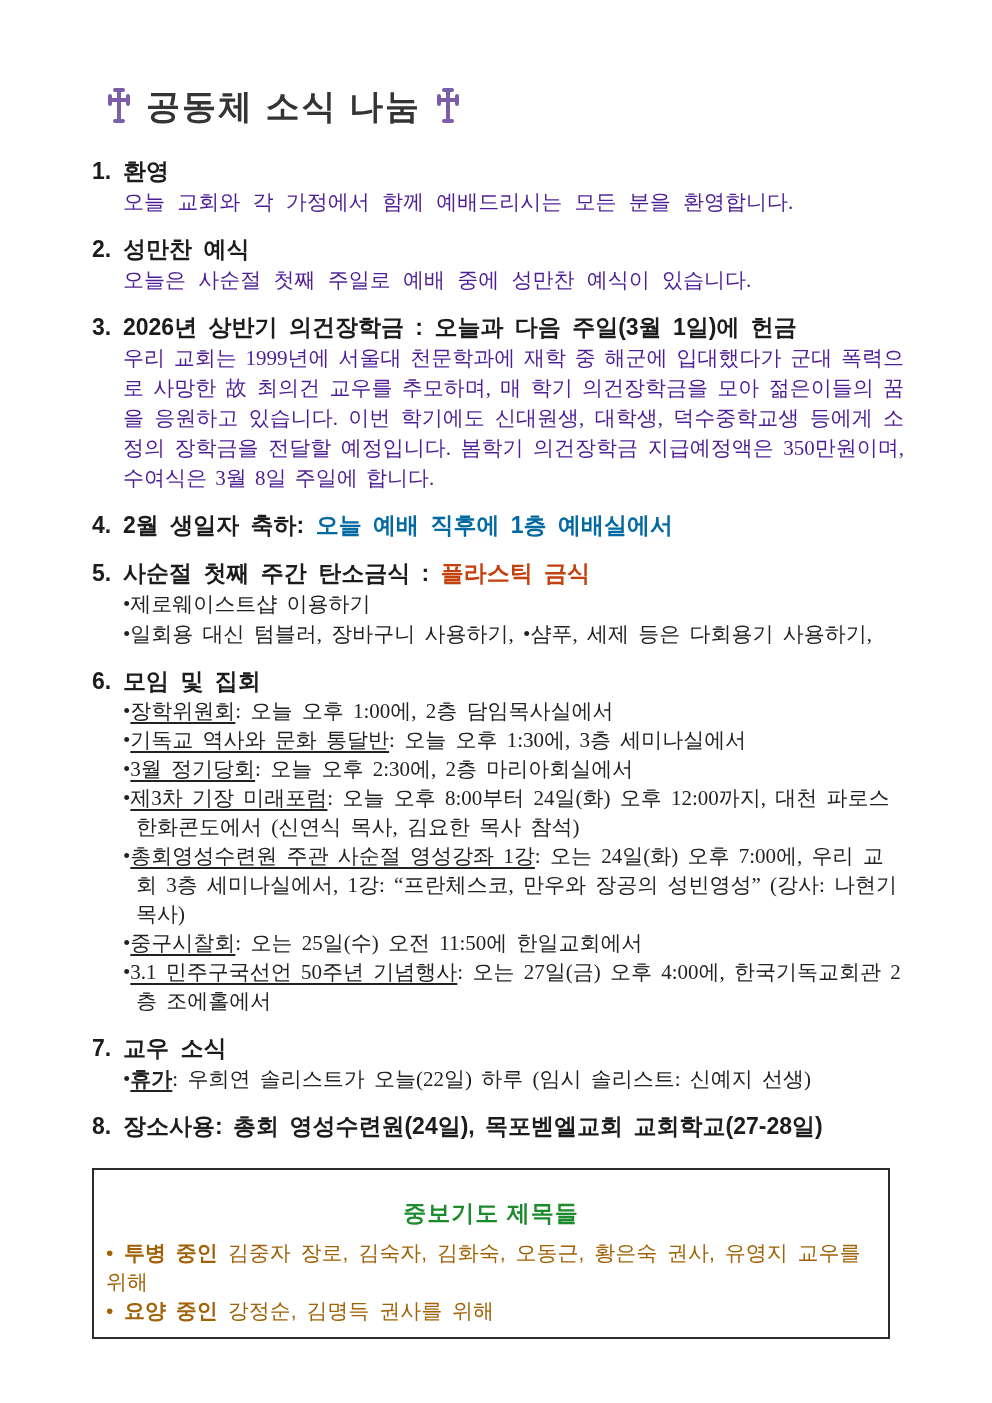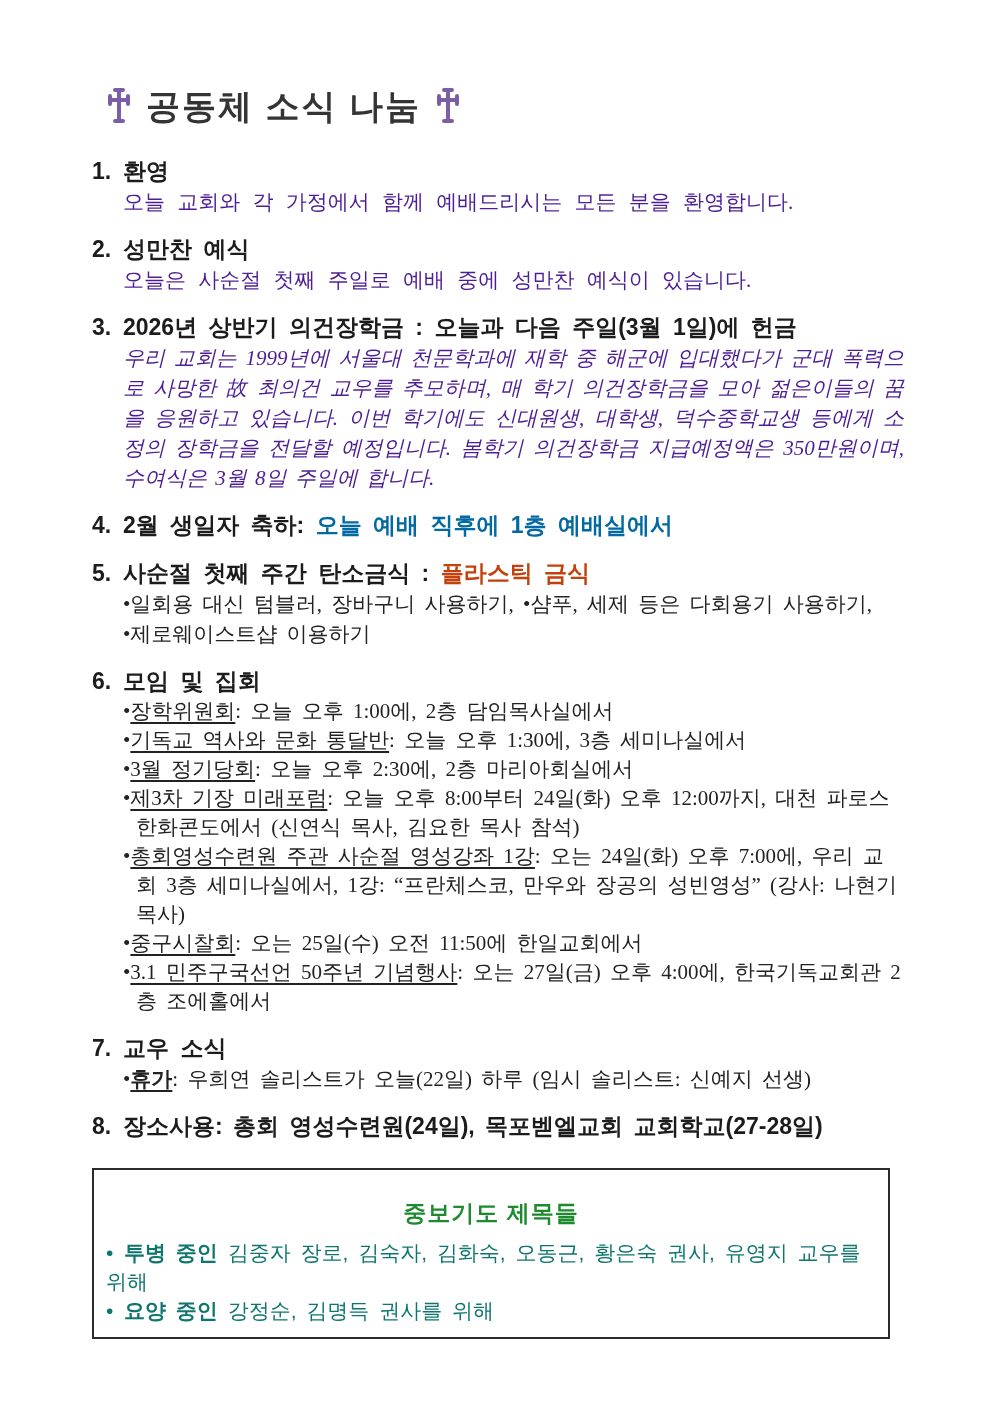--- a/index.html
+++ b/index.html
@@ -21,21 +21,21 @@
   
   .sec{margin:0 0 17px 0;}
   .sec-head{
     font-family:"Liberation Sans",sans-serif;font-weight:bold;
     font-size:23px;line-height:31px;color:#1c1c1c;word-spacing:5px;
   }
   .num{display:inline-block;min-width:31px;font-weight:bold;}
   .sec-body{
     margin-left:31px;font-size:21px;line-height:30px;word-spacing:7px;color:#4c1d95;
   }
-  .sec-body.justify{text-align:justify;word-spacing:3px;font-style:italic;}
+  .sec-body.justify{text-align:justify;word-spacing:3px;}
   .green{color:#0369a1;}
   .green-strong{color:#c2410c;font-weight:bold;}
   .sans{font-family:"Liberation Sans",sans-serif;}
 
   .blt{
     margin-left:31px;font-size:21px;line-height:29px;word-spacing:4px;color:#222;
     padding-left:13px;text-indent:-13px;
   }
   .blt .lbl{text-decoration:underline;text-decoration-thickness:1.5px;text-underline-offset:4px;}
   .blt .lbl.bold{font-weight:bold;font-family:"Liberation Sans",sans-serif;}
@@ -50,21 +50,21 @@
   .prayer-box{
     margin-top:26px;width:770px;border:2px solid #2b2b2b;
     padding:24px 12px 12px 12px;
   }
   .prayer-title{
     text-align:center;font-family:"Liberation Sans",sans-serif;font-weight:bold;
     font-size:23px;line-height:30px;color:#1e8a2e;margin:4px 0 10px 0;letter-spacing:1px;
   }
   .prayer-item{
     font-family:"Liberation Sans",sans-serif;font-size:21px;line-height:29px;
-    color:#0f766e;word-spacing:4px;
+    color:#a16207;word-spacing:4px;
   }
   .prayer-item .lead{font-weight:bold;}
   .pb-bullet{display:inline-block;min-width:18px;text-align:left;}
 </style>
 </head>
 <body>
 
 <div class="page">
 
   <div class="title-row">
@@ -89,22 +89,22 @@
     <div class="sec-head"><span class="num">3.</span><span>2026년 상반기 의건장학금 : 오늘과 다음 주일(3월 1일)에 헌금</span></div>
     <div class="sec-body justify">우리 교회는 1999년에 서울대 천문학과에 재학 중 해군에 입대했다가 군대 폭력으로 사망한 故 최의건 교우를 추모하며, 매 학기 의건장학금을 모아 젊은이들의 꿈을 응원하고 있습니다. 이번 학기에도 신대원생, 대학생, 덕수중학교생 등에게 소정의 장학금을 전달할 예정입니다. 봄학기 의건장학금 지급예정액은 350만원이며, 수여식은 3월 8일 주일에 합니다.</div>
   </div>
 
   <div class="sec">
     <div class="sec-head"><span class="num">4.</span><span>2월 생일자 축하:</span> <span class="green sans">오늘 예배 직후에 1층 예배실에서</span></div>
   </div>
 
   <div class="sec">
     <div class="sec-head"><span class="num">5.</span><span>사순절 첫째 주간 탄소금식 :</span> <span class="green-strong sans">플라스틱 금식</span></div>
+    <div class="blt-plain">•제로웨이스트샵 이용하기</div>
     <div class="blt-plain">•일회용 대신 텀블러, 장바구니 사용하기, •샴푸, 세제 등은 다회용기 사용하기,</div>
-    <div class="blt-plain">•제로웨이스트샵 이용하기</div>
   </div>
 
   <div class="sec">
     <div class="sec-head"><span class="num">6.</span><span>모임 및 집회</span></div>
     <div class="blt"><span>•</span><span class="lbl">장학위원회</span><span>: 오늘 오후 1:00에, 2층 담임목사실에서</span></div>
     <div class="blt"><span>•</span><span class="lbl">기독교 역사와 문화 통달반</span><span>: 오늘 오후 1:30에, 3층 세미나실에서</span></div>
     <div class="blt"><span>•</span><span class="lbl">3월 정기당회</span><span>: 오늘 오후 2:30에, 2층 마리아회실에서</span></div>
     <div class="blt"><span>•</span><span class="lbl">제3차 기장 미래포럼</span><span>: 오늘 오후 8:00부터 24일(화) 오후 12:00까지, 대천 파로스 한화콘도에서 (신연식 목사, 김요한 목사 참석)</span></div>
     <div class="blt"><span>•</span><span class="lbl">총회영성수련원 주관 사순절 영성강좌 1강</span><span>: 오는 24일(화) 오후 7:00에, 우리 교회 3층 세미나실에서, 1강: “프란체스코, 만우와 장공의 성빈영성” (강사: 나현기 목사)</span></div>
     <div class="blt"><span>•</span><span class="lbl">중구시찰회</span><span>: 오는 25일(수) 오전 11:50에 한일교회에서</span></div>

